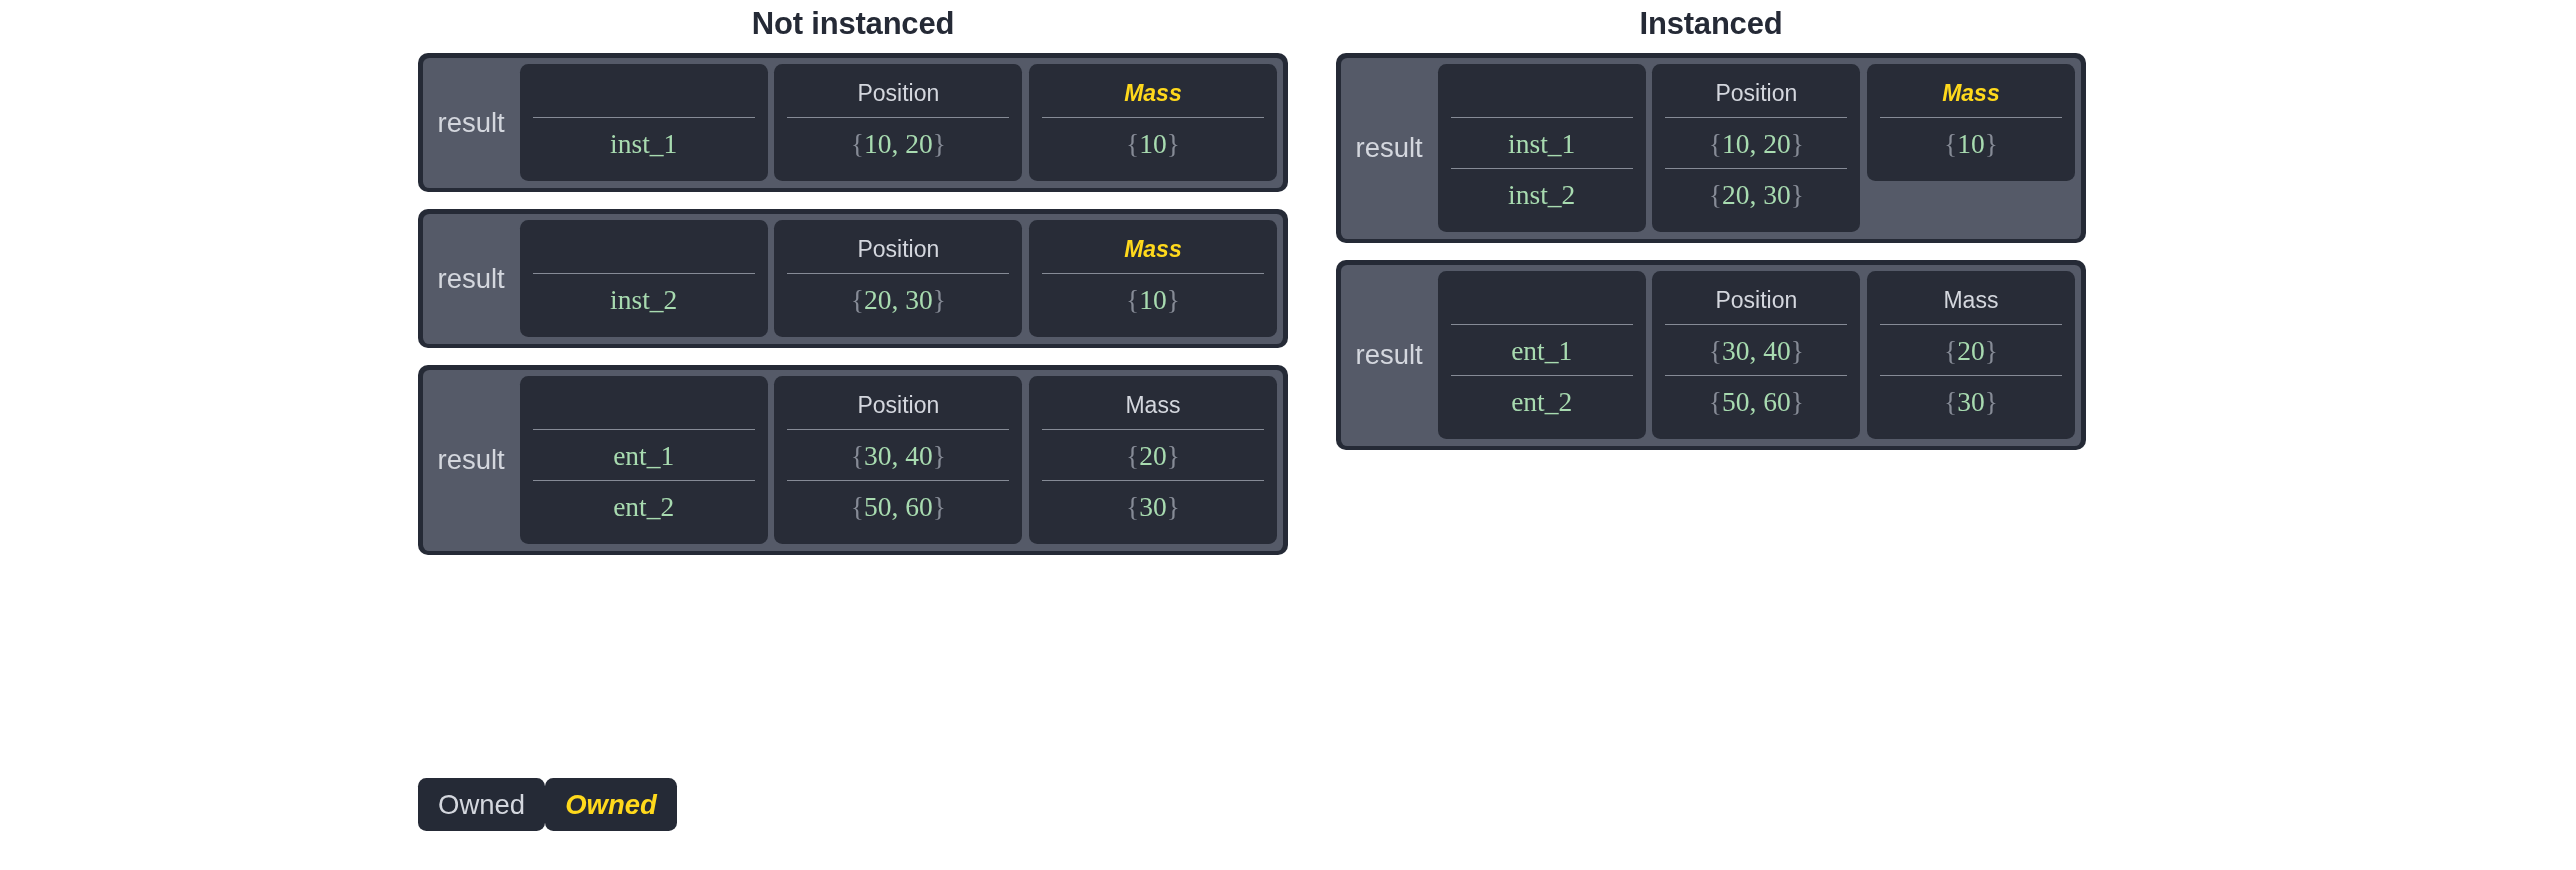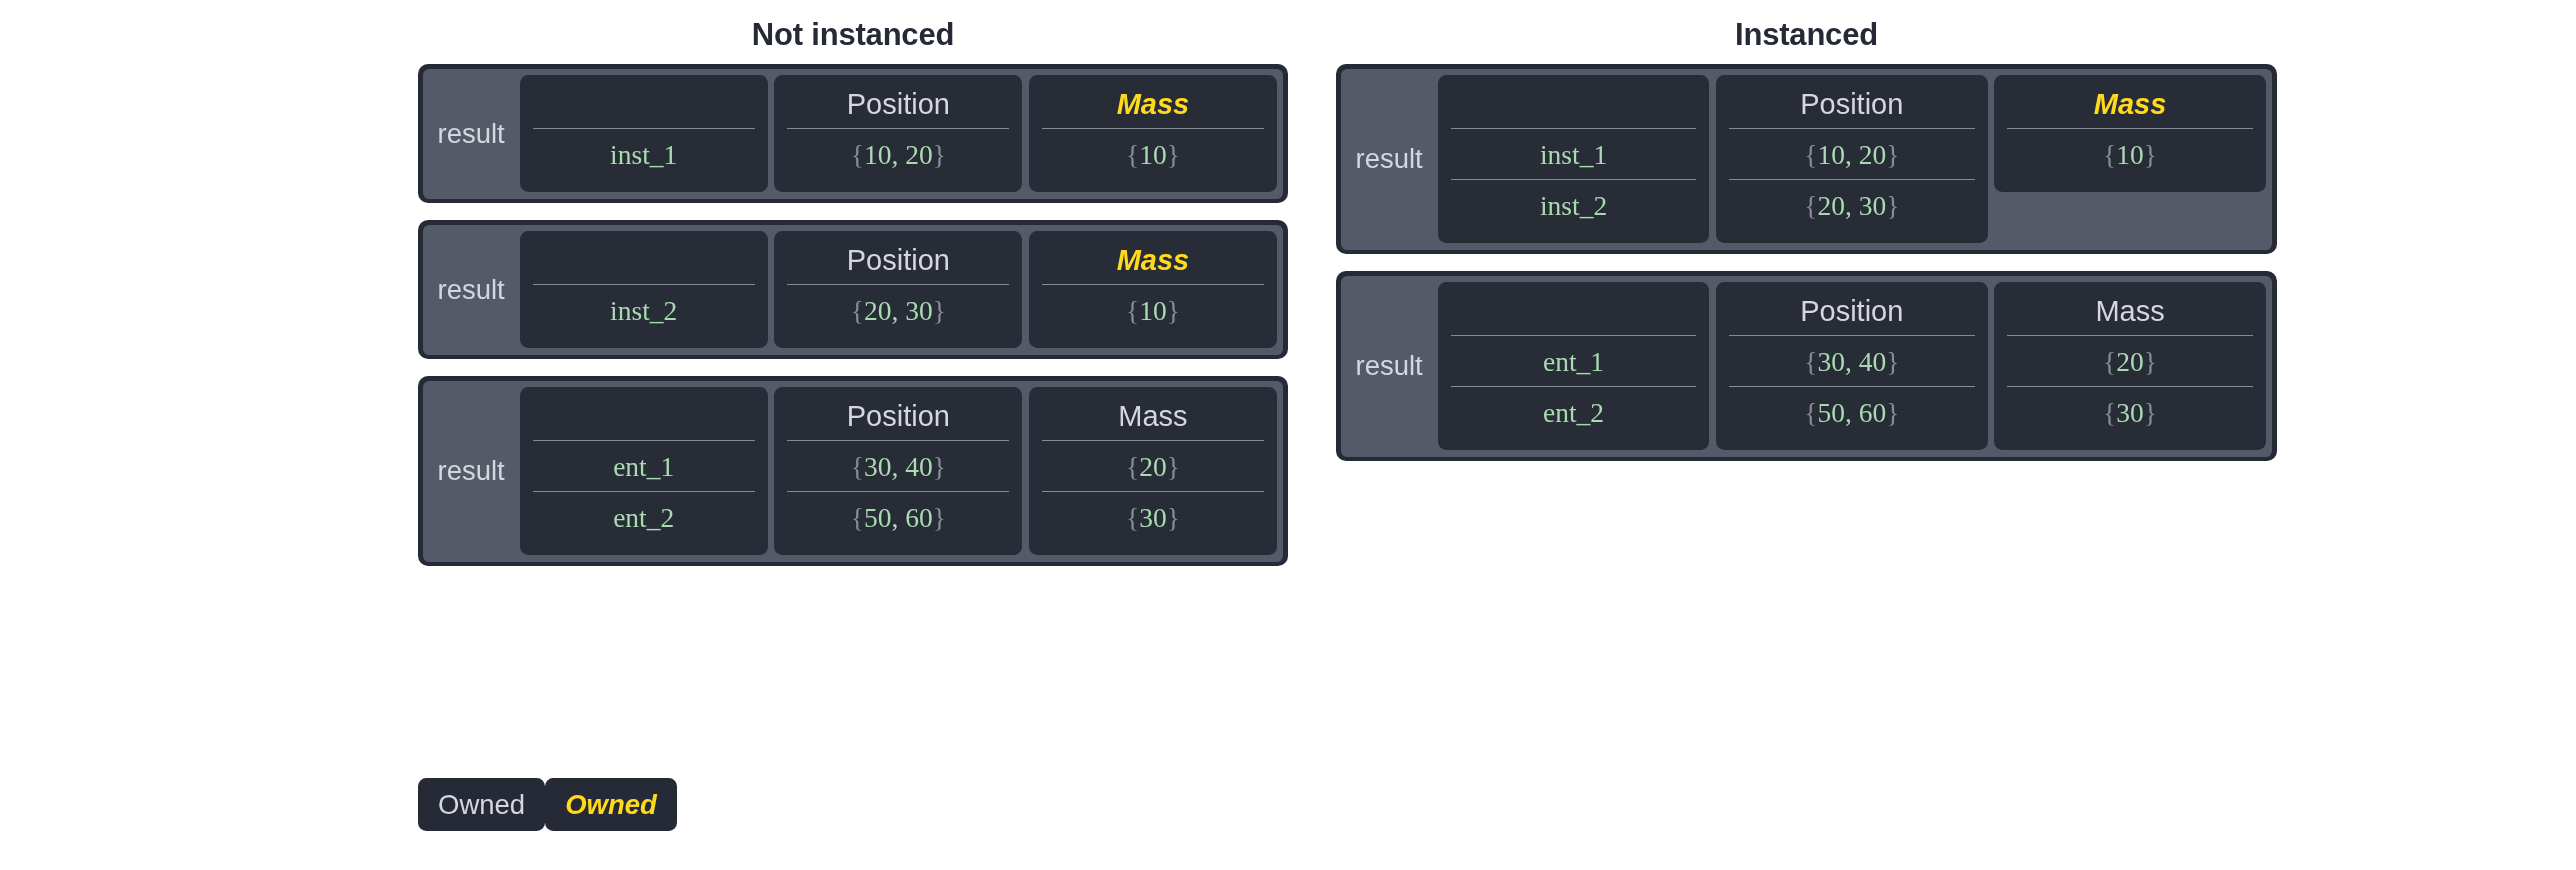--- a/index.html
+++ b/index.html
@@ -14,24 +14,24 @@
 
   .page {
     position: relative;
     width: 2576px;
     height: 870px;
   }
 
   
   .column {
     position: absolute;
-    top: 11px;
+    top: 0;
   }
   .column.left  { left: 418px;  width: 870px; }
-  .column.right { left: 1336px; width: 941px; }
+  .column.right { left: 1336px; width: 750px; }
 
   .col-title {
     font-size: 31px;
     font-weight: bold;
     color: #252a36;
     text-align: center;
     line-height: 1;
     padding-top: 8.3px;
     height: 53px;
     letter-spacing: -0.2px;
@@ -86,21 +86,21 @@
     flex-direction: column;
     align-self: stretch;
   }
   .field-col.short { align-self: flex-start; }
 
   .field-head {
     height: 48px;
     display: flex;
     align-items: center;
     justify-content: center;
-    font-size: 29px;
+    font-size: 23px;
     line-height: 1;
     color: #d4d7de;
     white-space: nowrap;
     text-align: center;
   }
   .field-head.shared {
     color: #ffd91c;
     font-style: italic;
     font-weight: bold;
   }

